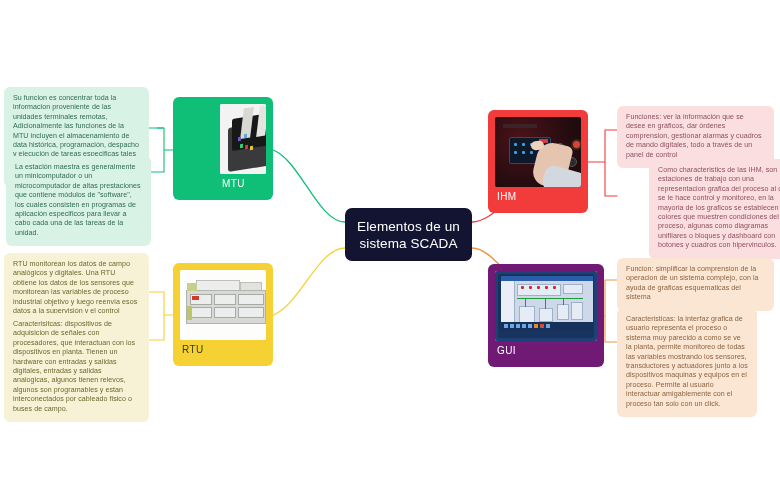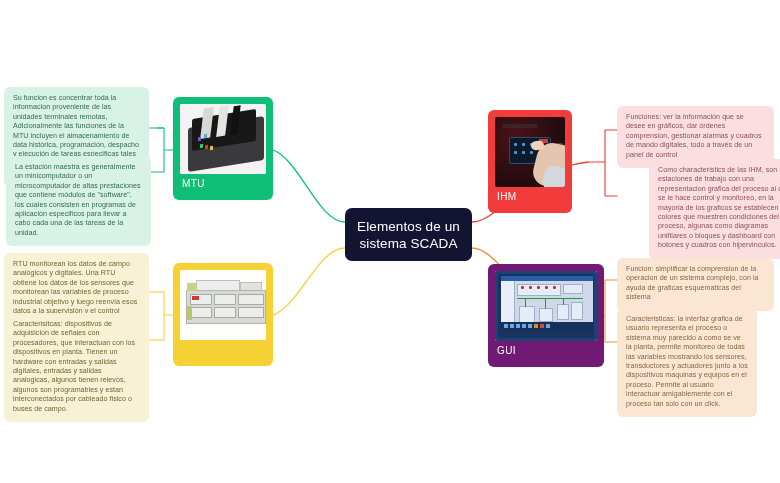--- a/index.html
+++ b/index.html
@@ -28,24 +28,24 @@
   }
   .card .thumb{
     margin:7px 7px 0 7px;height:70px;border-radius:2px;overflow:hidden;
     background:#ffffff;position:relative;
   }
   .card .thumb .inner{position:absolute;left:0;top:0;right:0;bottom:0;}
   .card .cap{
     height:20px;line-height:20px;padding-left:9px;color:#ffffff;
     font-size:10px;letter-spacing:.4px;font-weight:400;
   }
-  #card-mtu{left:173px;top:97px;width:100px;height:103px;background:#0fbf77;}
+  #card-mtu{left:173px;top:97px;width:100px;height:103px;background:#0fbf77;padding-left:40px;}
   #card-rtu{left:173px;top:263px;width:100px;height:103px;background:#f5d133;}
   #card-rtu .cap{color:#3d3a12;}
-  #card-ihm{left:488px;top:110px;width:84px;height:103px;background:#f23b3b;}
+  #card-ihm{left:488px;top:110px;width:100px;height:103px;background:#f23b3b;}
   #card-gui{left:488px;top:264px;width:116px;height:103px;background:#701a75;}
 
   
   .mtu-photo{background:#f3f3f3;}
   .mtu-photo .base{
     position:absolute;left:8px;top:18px;width:76px;height:44px;background:#3a3a3c;
     transform:skewY(-9deg);border-radius:3px;
   }
   .mtu-photo .top{
     position:absolute;left:12px;top:10px;width:64px;height:32px;background:#181819;
@@ -170,20 +170,21 @@
         <div class="cell" style="left:10px;top:24px;width:22px;height:11px;"></div>
         <div class="cell" style="left:34px;top:24px;width:22px;height:11px;"></div>
         <div class="cell" style="left:58px;top:24px;width:26px;height:11px;"></div>
         <div class="cell" style="left:10px;top:37px;width:22px;height:11px;"></div>
         <div class="cell" style="left:34px;top:37px;width:22px;height:11px;"></div>
         <div class="cell" style="left:58px;top:37px;width:26px;height:11px;"></div>
         <div class="red" style="left:12px;top:26px;width:7px;height:4px;"></div>
         <div class="grn" style="left:7px;top:36px;width:5px;height:14px;"></div>
       </div>
     </div>
+    <div class="cap">RTU</div>
   </div>
 
   <div class="card" id="card-ihm">
     <div class="thumb">
       <div class="inner ihm-photo">
         <div class="glow"></div>
         <div class="strip"></div>
         <div class="screen"></div>
         <div class="gridc" style="left:19px;top:26px;"></div>
         <div class="gridc" style="left:27px;top:26px;"></div>

